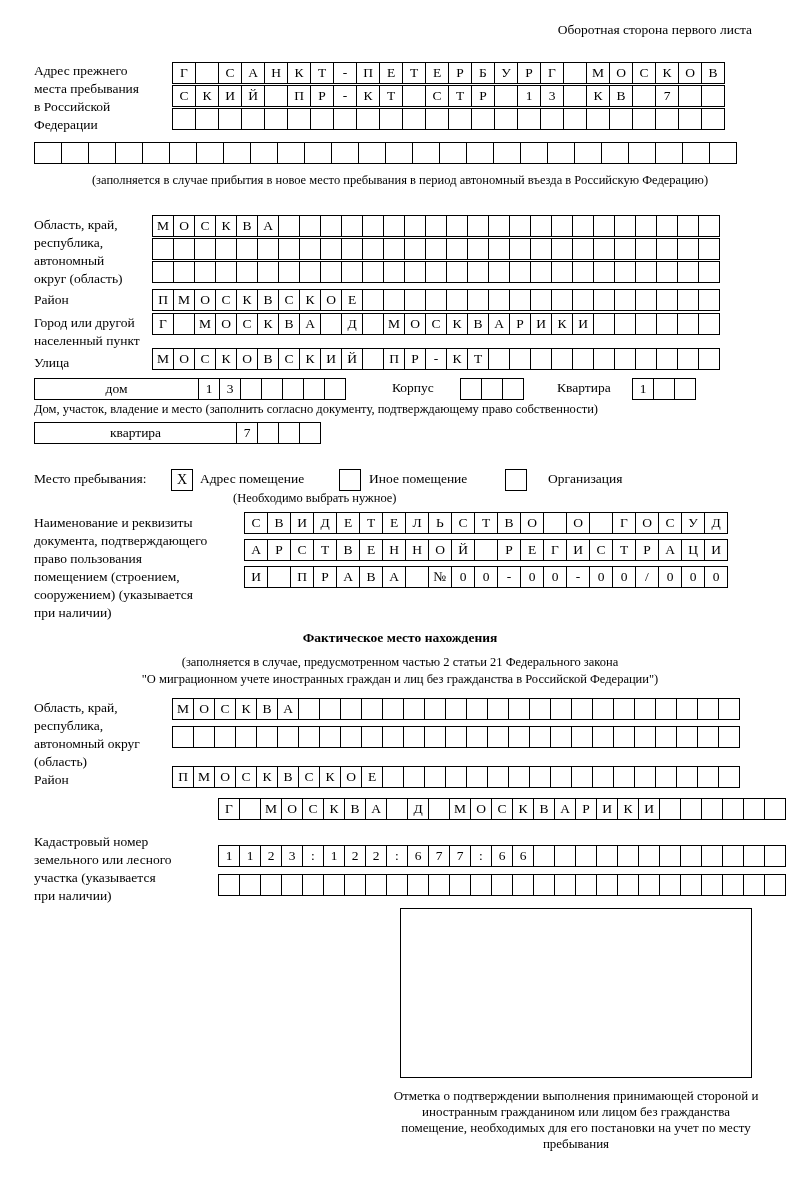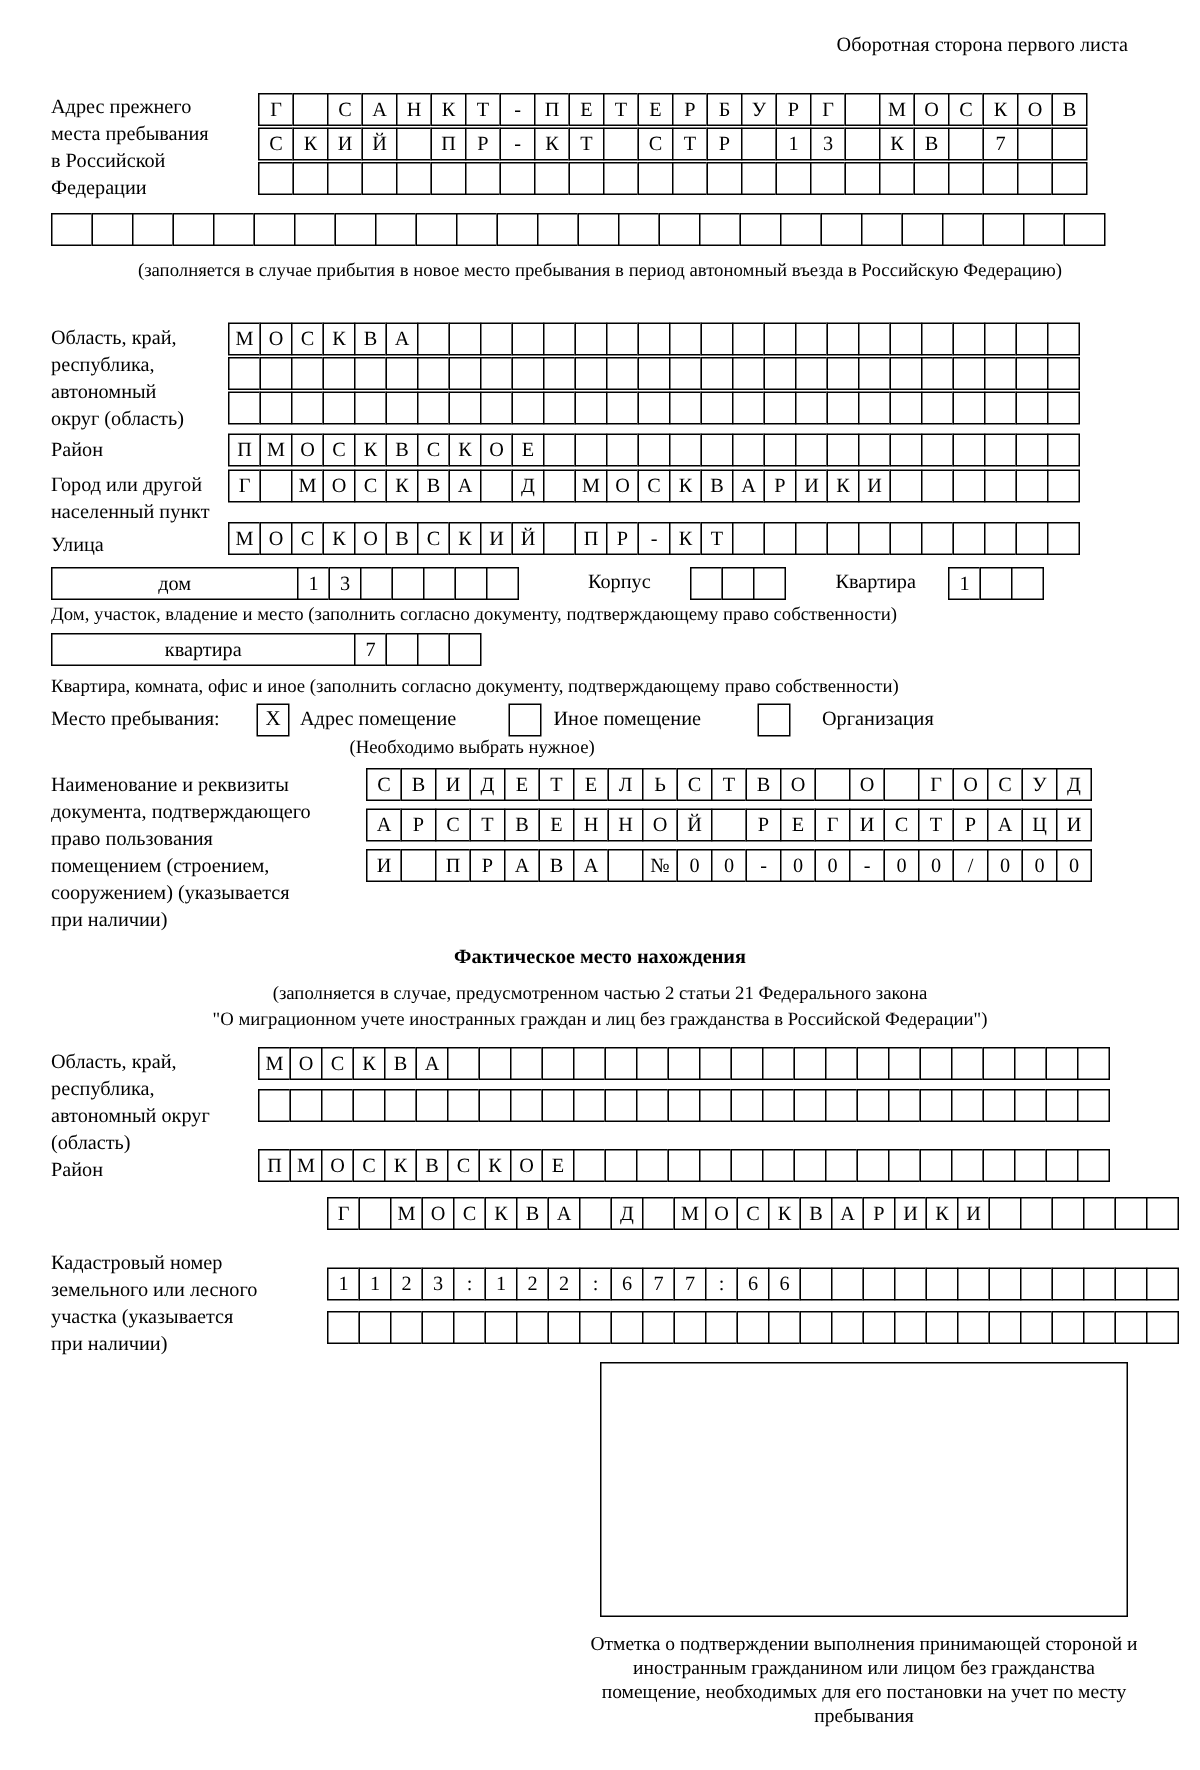--- a/index.html
+++ b/index.html
@@ -431,21 +431,20 @@
     </div>
   <div class="lbl small" style="left:34px; top:400px;">Дом, участок, владение и место (заполнить согласно документу, подтверждающему право собственности)</div>
 
   <div class="boxfield" style="left:34px; top:422px; width:203px;">квартира</div>
   <div class="row" id="s2-flat" style="left:236px; top:422px;">
       <div class="cell" style="width: 22px;">7</div>
       <div class="cell" style="width: 22px;"></div>
       <div class="cell" style="width: 22px;"></div>
       <div class="cell" style="width: 22px;"></div>
     </div>
-  <div class="lbl small" style="left:34px; top:448px;">Квартира, комната, офис и иное (заполнить согласно документу, подтверждающему право собственности)</div>
 
   <div class="lbl" style="left:34px; top:470px;">Место пребывания:</div>
   <div class="chk" style="left:171px; top:469px;">X</div>
   <div class="lbl" style="left:200px; top:470px;">Адрес помещение</div>
   <div class="chk" style="left:339px; top:469px;"></div>
   <div class="lbl" style="left:369px; top:470px;">Иное помещение</div>
   <div class="chk" style="left:505px; top:469px;"></div>
   <div class="lbl" style="left:548px; top:470px;">Организация</div>
   <div class="lbl small" style="left:233px; top:489px;">(Необходимо выбрать нужное)</div>
 

